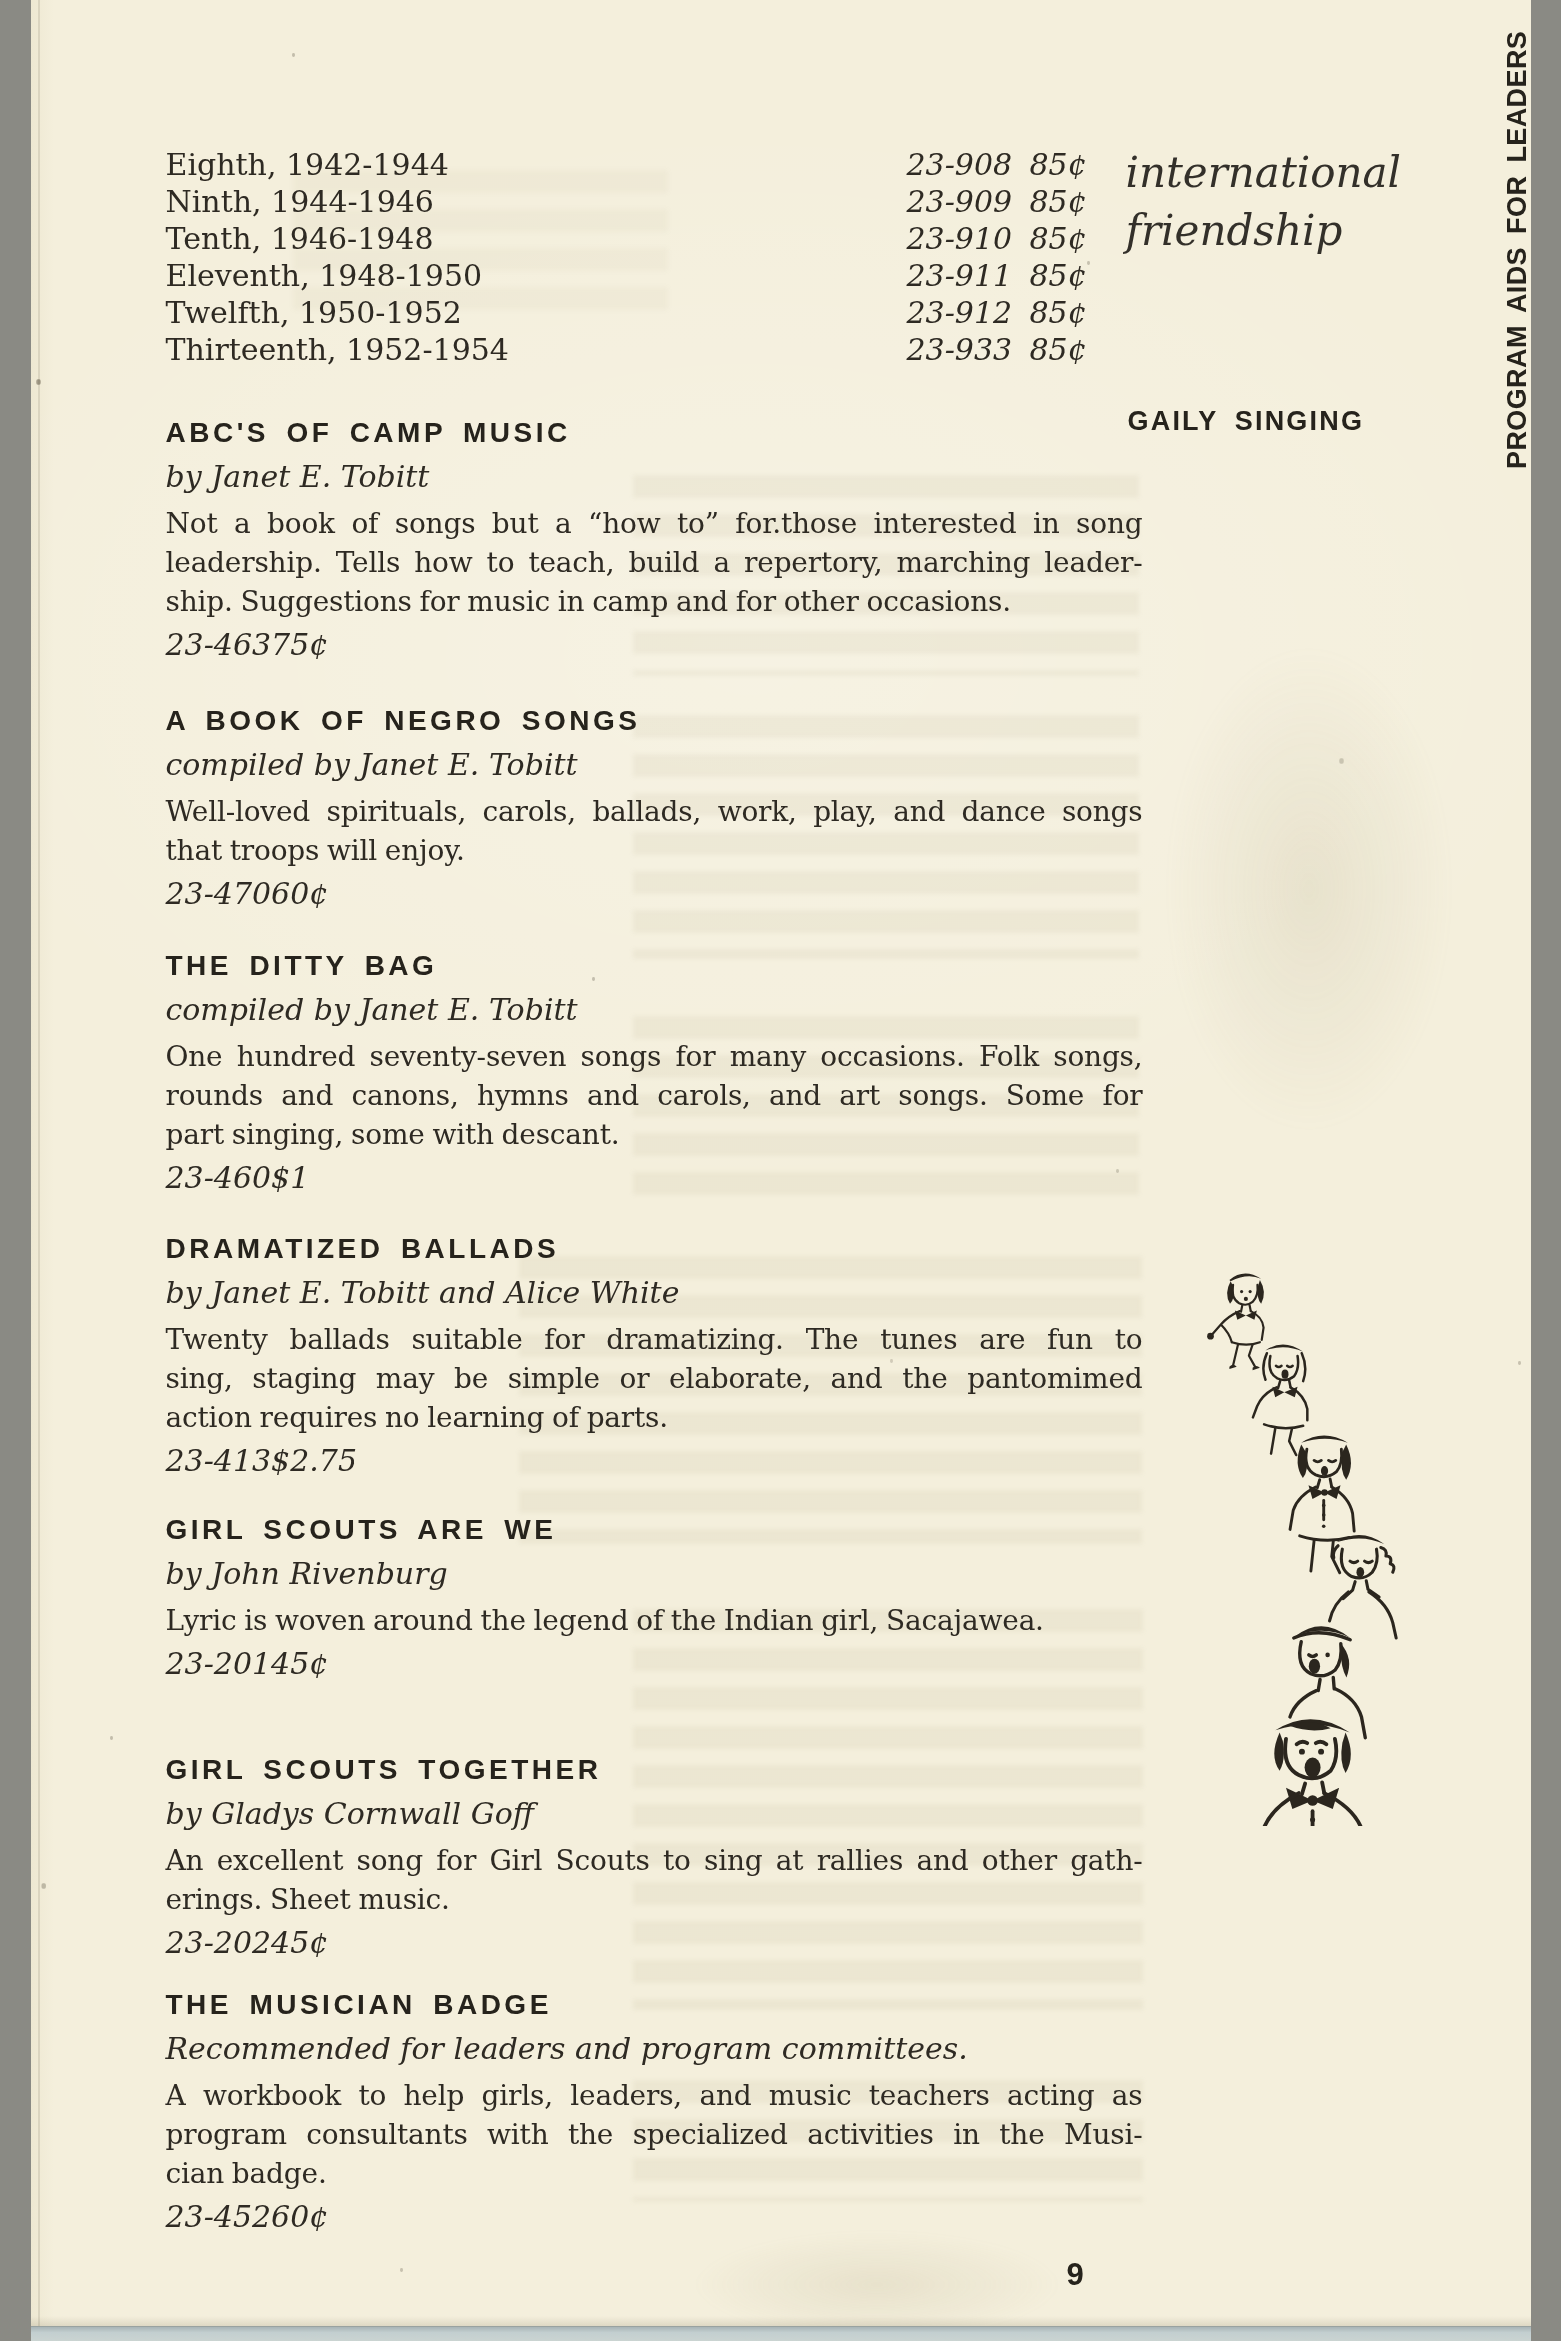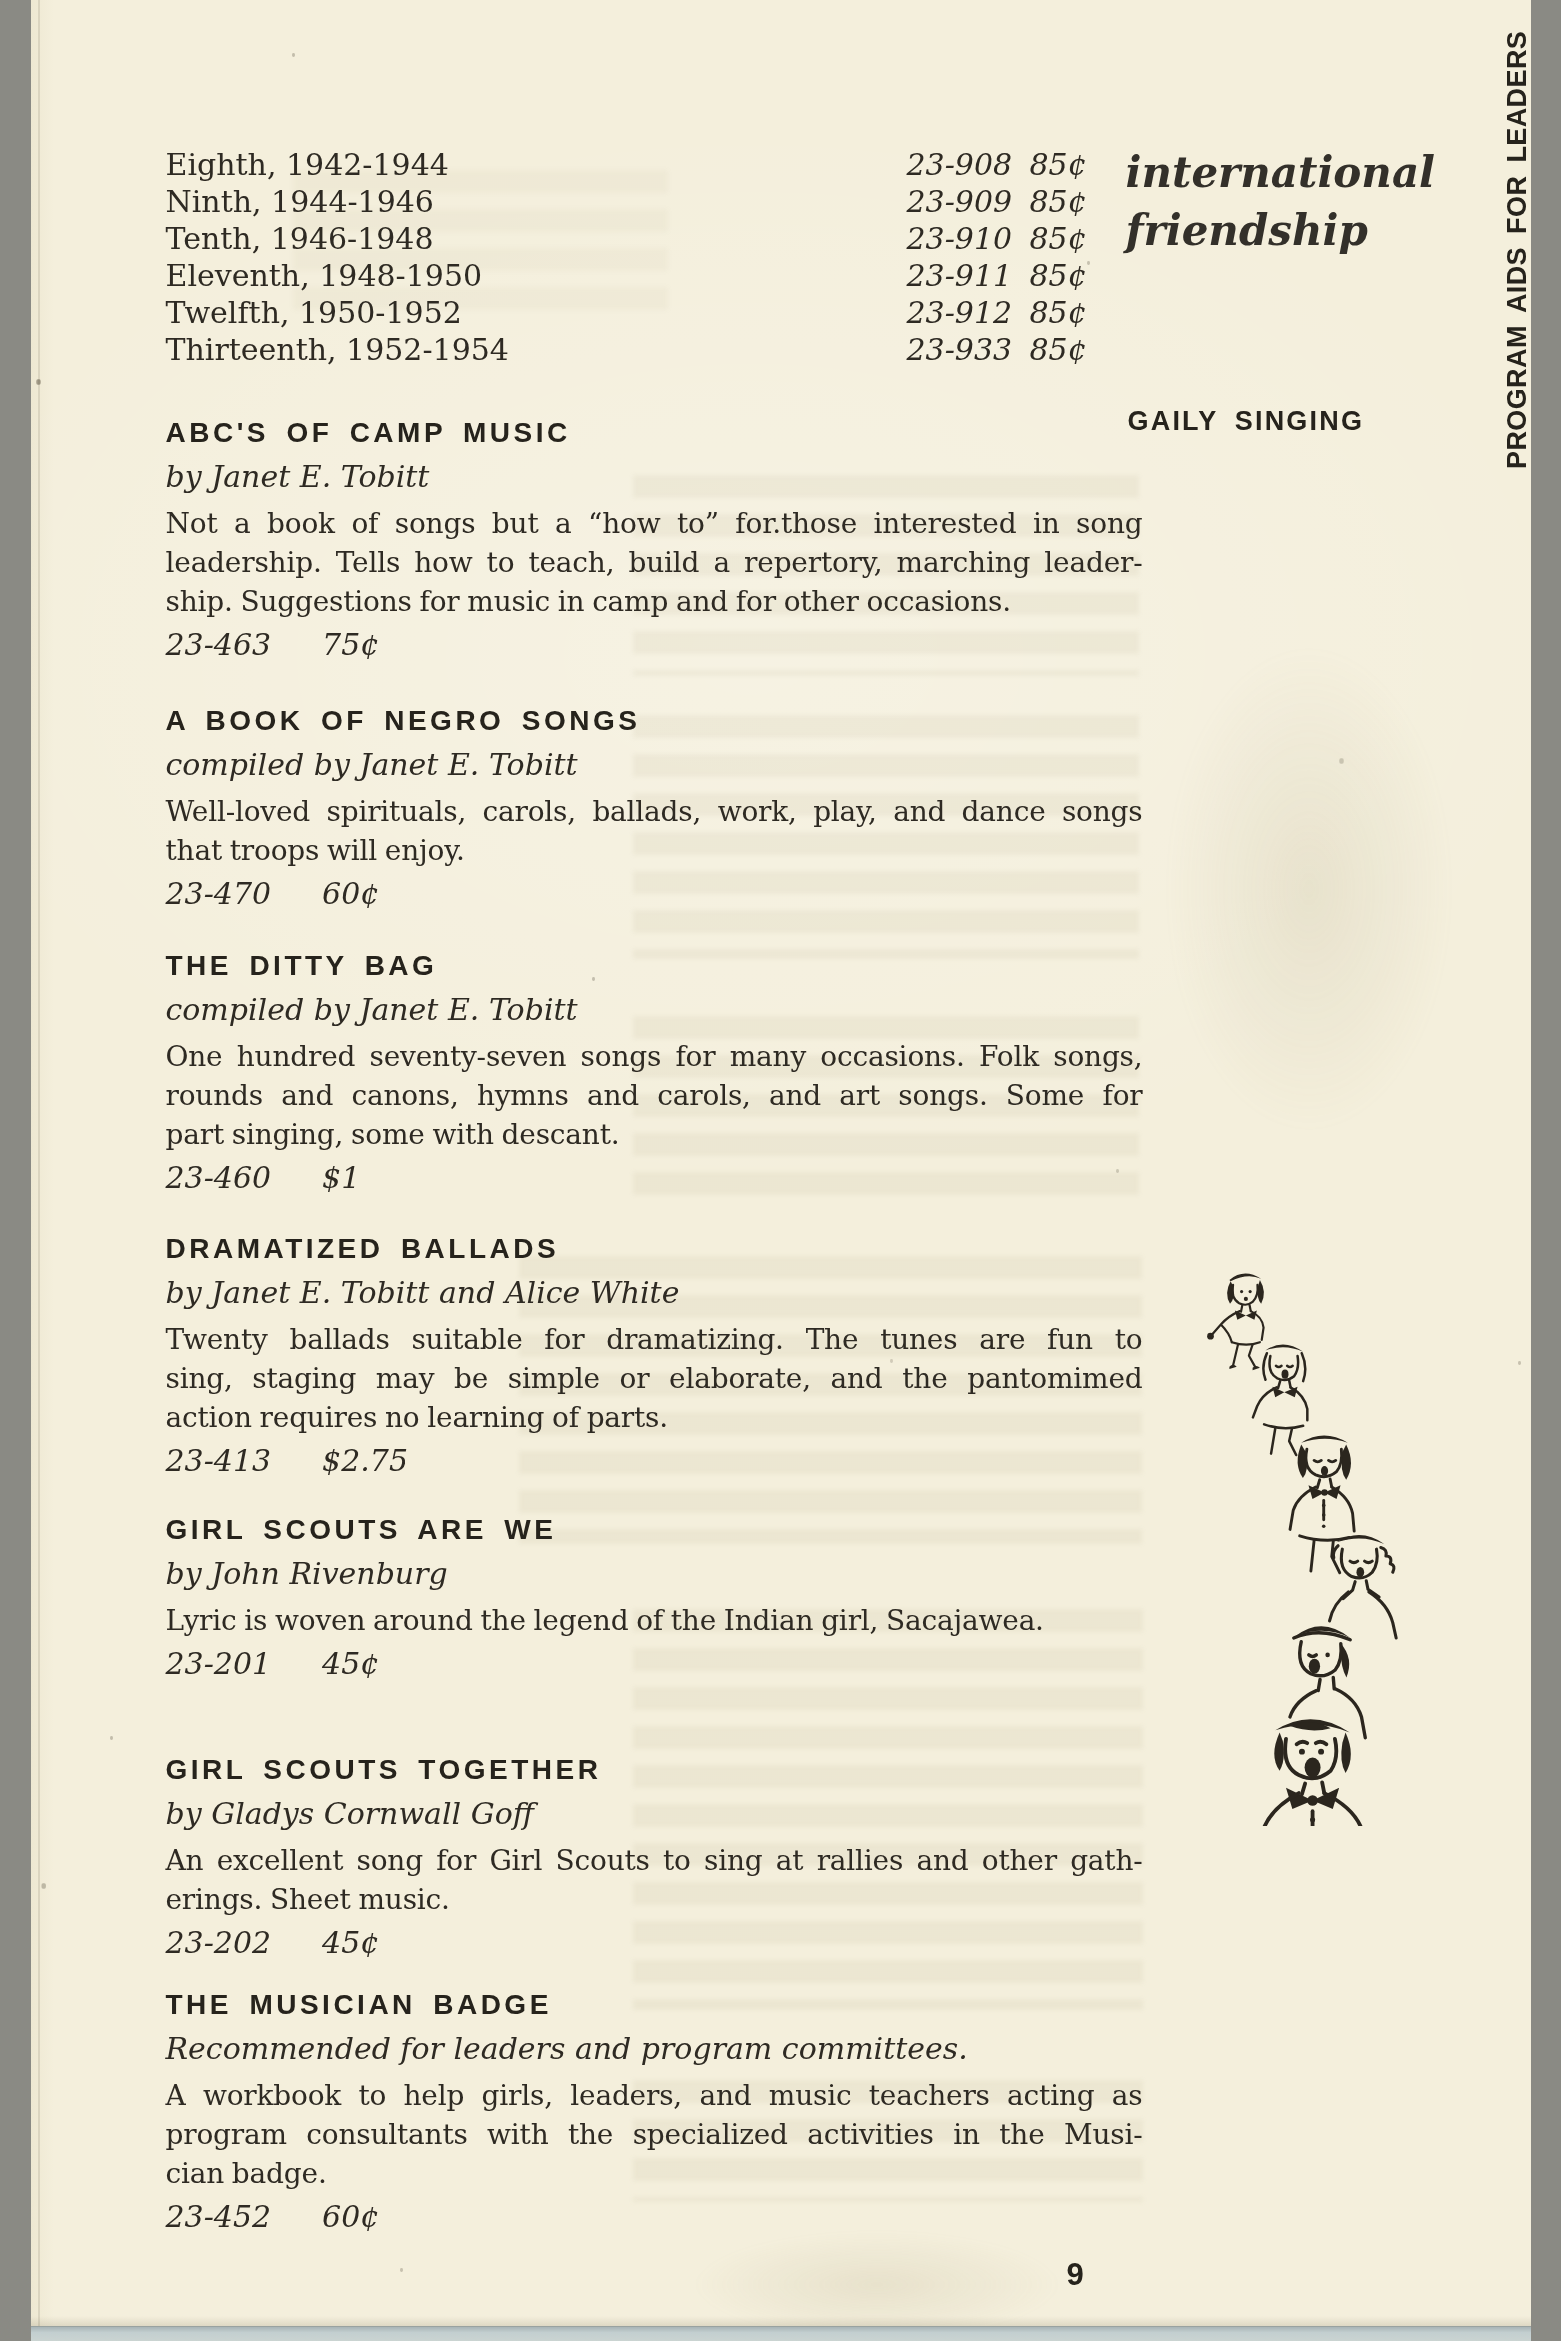--- a/index.html
+++ b/index.html
@@ -52,24 +52,24 @@
   
   .sec{position:absolute;left:135px;width:977px;}
   .sec-title{font-family:"Liberation Sans",sans-serif;font-weight:700;font-size:28px;
     letter-spacing:3.5px;word-spacing:6.1px;color:#26231c;height:39px;line-height:39px;}
   .sec-byline{font-style:italic;font-size:30px;height:52px;line-height:49px;color:#2e2a23;}
   .jline{display:block;font-size:28px;line-height:39px;height:39px;
     letter-spacing:-0.2px;word-spacing:-0.9px;
     text-align:justify;text-align-last:justify;white-space:normal;}
   .jline:last-child{text-align-last:left;}
   .sec-code{margin-top:4.4px;height:39px;line-height:39px;font-style:italic;font-size:30px;}
-  .sec-code .price{margin-left:51px;}
+  .sec-code .price{}
   
   .margin-italic{position:absolute;left:1095px;top:144px;width:366px;
-    font-style:italic;font-size:42px;line-height:58px;color:#33302a;font-weight:bold;}
+    font-style:italic;font-size:42px;line-height:58px;color:#33302a;}
   .gaily{position:absolute;left:1097px;top:406px;
     font-family:"Liberation Sans",sans-serif;font-weight:700;font-size:27px;
     letter-spacing:2.2px;word-spacing:7px;color:#26231c;}
   .vlabel{position:absolute;left:1286px;top:251px;width:401px;height:35px;
     transform:rotate(-90deg);
     font-family:"Liberation Sans",sans-serif;font-weight:700;font-size:27px;
     letter-spacing:0.4px;word-spacing:5.2px;color:#26231c;line-height:35px;
     text-align:center;white-space:nowrap;}
   .pagenum{position:absolute;left:1036px;top:2257px;width:52px;
     font-family:"Liberation Sans",sans-serif;font-weight:700;font-size:31px;color:#26231c;}

